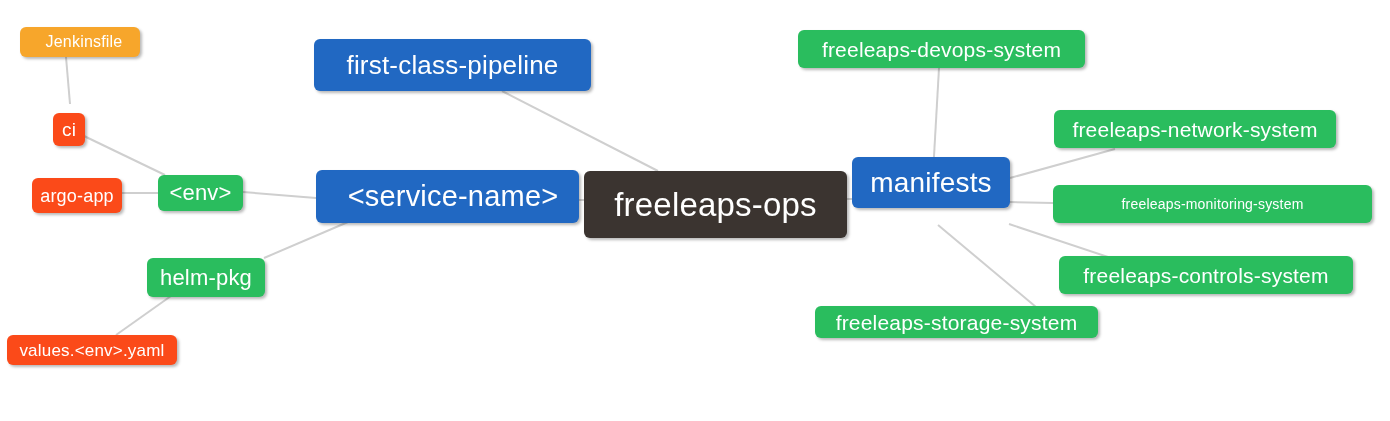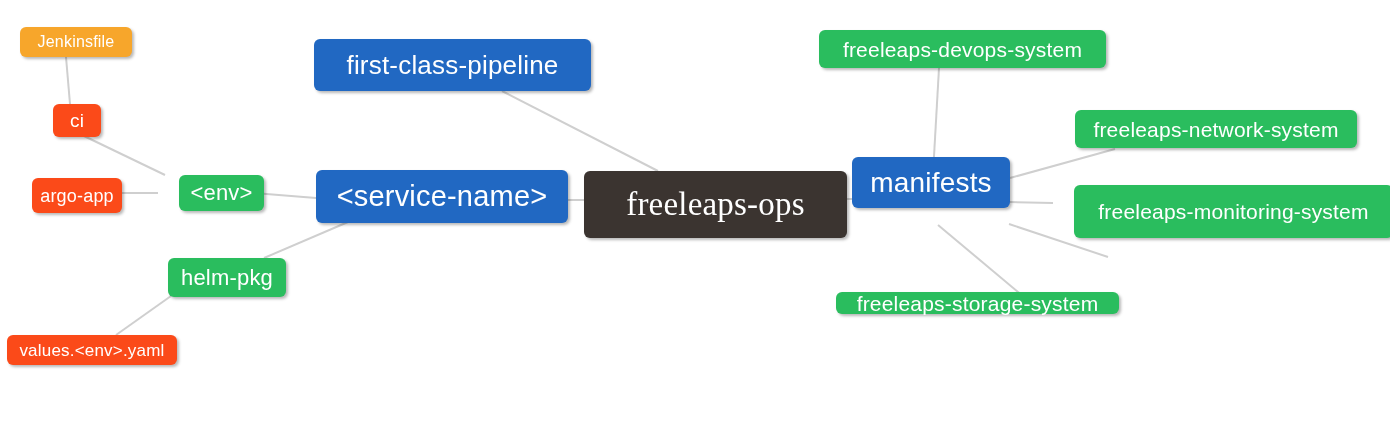--- a/index.html
+++ b/index.html
@@ -26,21 +26,21 @@
     justify-content: center;
     border-radius: 6px;
     color: #ffffff;
     white-space: nowrap;
     box-shadow: 2px 2px 3px rgba(0,0,0,0.28);
     cursor: pointer;
     line-height: 1;
     letter-spacing: 0.2px;
   }
   .c-blue   { background: #2168c2; }
-  .c-green  { background: #2abd5e; margin-left: 21px; }
+  .c-green  { background: #2abd5e; }
   .c-red    { background: #fb4a19; }
   .c-orange { background: #f7a62b; }
   .c-dark   { background: #3b3430; }
   .edge-line { stroke: #cfcfcf; stroke-width: 2; fill: none; }
 </style>
 </head>
 <body>
 
 <div id="canvas">
 
@@ -54,42 +54,43 @@
     <line class="edge-line" x1="568" y1="200" x2="584" y2="200"></line>
     <line class="edge-line" x1="502" y1="91" x2="658" y2="171"></line>
     <line class="edge-line" x1="847" y1="199" x2="852" y2="199"></line>
     <line class="edge-line" x1="939" y1="68" x2="933" y2="174"></line>
     <line class="edge-line" x1="1010" y1="178" x2="1115" y2="149"></line>
     <line class="edge-line" x1="1010" y1="202" x2="1053" y2="203"></line>
     <line class="edge-line" x1="1009" y1="224" x2="1108" y2="257"></line>
     <line class="edge-line" x1="938" y1="225" x2="1036" y2="307"></line>
   </svg>
 
-  <div class="node c-orange" style="left:20px;   top:27px;  width:112px;  height:30px; font-size:16px;">Jenkinsfile</div>
+  <div class="node c-orange" style="left:20px;   top:27px;  width:112px;  height:30px; font-size:16px;padding-left:8px;">Jenkinsfile</div>
 
-  <div class="node c-red" style="left:53px;   top:104px; width:48px;  height:33px; font-size:19px;">ci</div>
+  <div class="node c-red" style="left:53px;   top:113px; width:32px;  height:33px; font-size:19px;">ci</div>
 
   <div class="node c-red" style="left:32px;   top:178px; width:90px;  height:35px; font-size:18px;border-radius:6px;">argo-app</div>
 
   <div class="node c-green" style="left:147px;  top:258px; width:118px; height:39px; font-size:22px;">helm-pkg</div>
 
   <div class="node c-green" style="left:158px;  top:175px; width:85px;  height:36px; font-size:22px;">&lt;env&gt;</div>
 
   <div class="node c-blue" style="left:314px;  top:39px;  width:277px; height:52px; font-size:26px;">first-class-pipeline</div>
 
   <div class="node c-red" style="left:7px;    top:335px; width:170px; height:30px; font-size:17px;">values.&lt;env&gt;.yaml</div>
 
-  <div class="node c-blue" style="left:316px;  top:170px; width:252px; height:53px; font-size:29px;">&lt;service-name&gt;</div>
+  <div class="node c-blue" style="left:316px;  top:170px; width:252px; height:53px; font-size:29px;padding-left:11px;">&lt;service-name&gt;</div>
 
-  <div class="node c-dark" style="left:584px;  top:171px; width:263px; height:67px; font-size:33px;font-family:Liberation Serif, serif;">freeleaps-ops</div>
+  <div class="node c-dark" style="left:584px;  top:171px; width:263px; height:67px; font-size:33px;">freeleaps-ops</div>
 
   <div class="node c-blue" style="left:852px;  top:157px; width:158px; height:51px; font-size:28px;">manifests</div>
 
   <div class="node c-green" style="left:798px;  top:30px;  width:287px; height:38px; font-size:21px;">freeleaps-devops-system</div>
 
   <div class="node c-green" style="left:1054px; top:110px; width:282px; height:38px; font-size:21px;">freeleaps-network-system</div>
 
-  <div class="node c-green" style="left:1053px; top:185px; width:319px; height:53px; font-size:21px;">freeleaps-monitoring-system</div>
+  <div class="node c-green" style="left:1053px; top:185px; width:319px; height:38px; font-size:14px;">freeleaps-monitoring-system</div>
 
+  <div class="node c-green" style="left:1059px; top:256px; width:294px; height:38px; font-size:21px;">freeleaps-controls-system</div>
 
-  <div class="node c-green" style="left:815px;  top:292px; width:283px; height:22px; font-size:21px;">freeleaps-storage-system</div>
+  <div class="node c-green" style="left:815px;  top:306px; width:283px; height:32px; font-size:21px;">freeleaps-storage-system</div>
 
 </div>
 
 </body></html>

